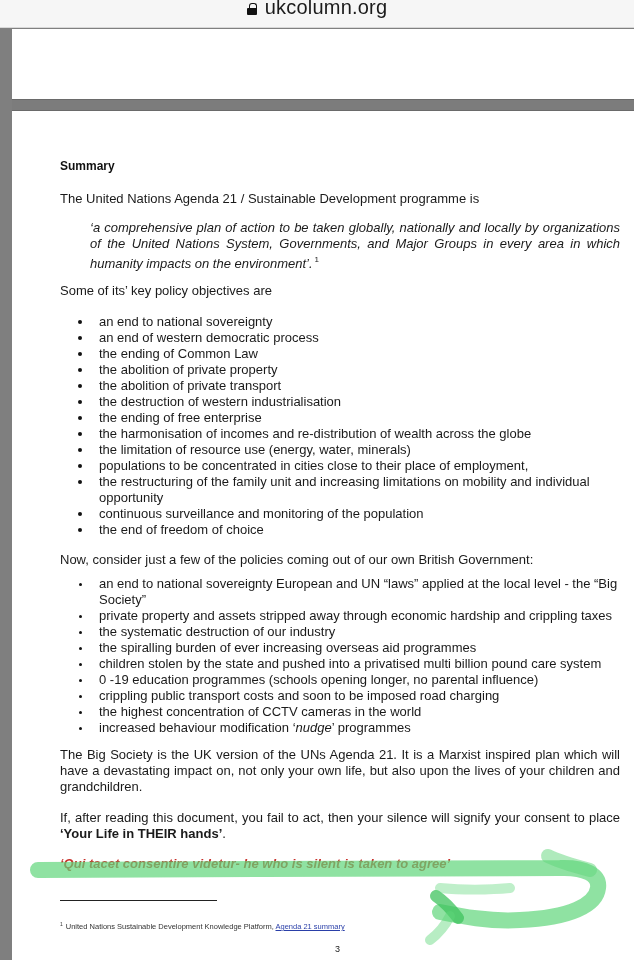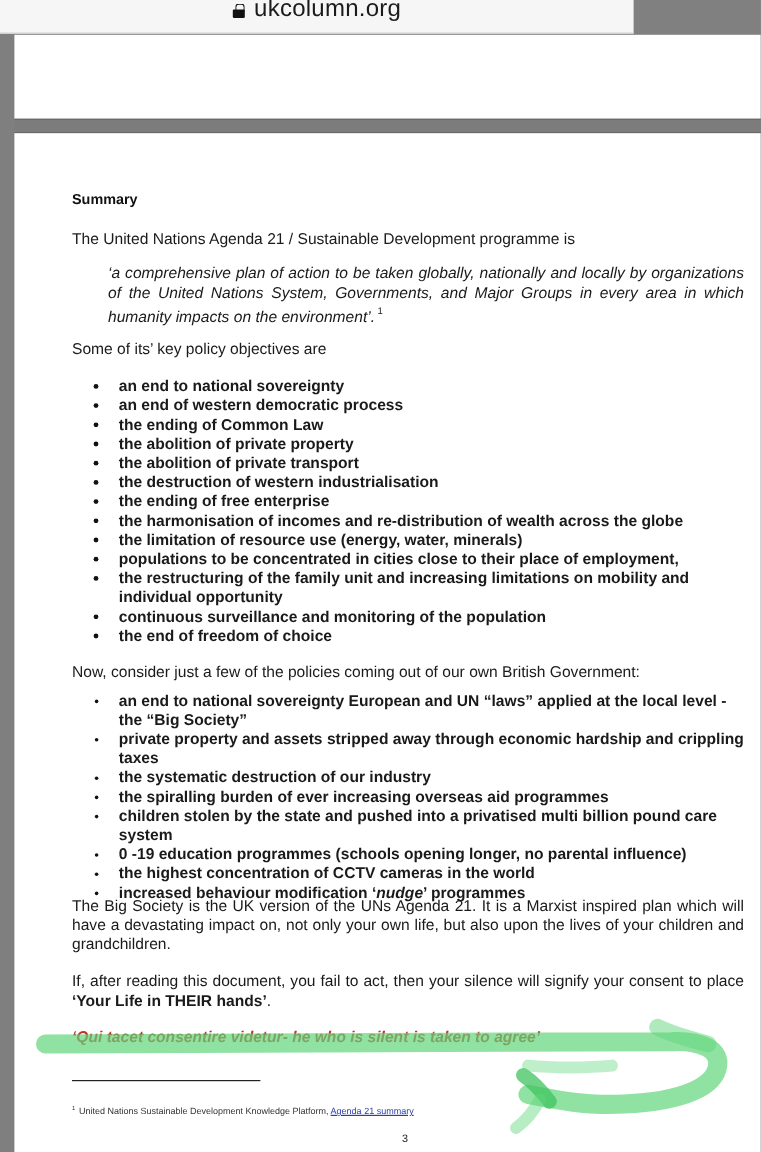--- a/index.html
+++ b/index.html
@@ -1,20 +1,20 @@
 <!DOCTYPE html>
 <html><head>
   <meta charset="utf-8">
   <style>
     * { margin: 0; padding: 0; box-sizing: border-box; }
     html, body { width: 634px; height: 960px; overflow: hidden; background: #808080; }
     body { position: relative; font-family: "Liberation Sans", sans-serif; color: #1a1a1a; }
 
     .urlbar {
-      position: absolute; left: 0; top: 0; width: 528px; height: 28px;
+      position: absolute; left: 0; top: 0; width: 634px; height: 28px;
       background: #f6f6f6; border-bottom: 1px solid #d8d8d8;
       display: flex; align-items: flex-start; justify-content: center;
     }
     .urlbar .url-wrap { display: flex; align-items: center; margin-top: -4px; }
     .lock-icon { width: 10px; height: 12px; position: relative; margin-right: 8px; margin-top: 2px; }
     .lock-icon::before {
       content: ""; position: absolute; left: 2px; top: 0; width: 6px; height: 6px;
       border: 1.6px solid #111; border-bottom: none; border-radius: 3px 3px 0 0;
     }
     .lock-icon::after {
@@ -38,21 +38,21 @@
 
     .heading { position: absolute; left: 60px; top: 159px; font-size: 12px; font-weight: bold; color: #111; }
     .para { position: absolute; left: 60px; width: 560px; font-size: 13px; line-height: 16px; color: #1a1a1a; }
     .quote {
       position: absolute; left: 90px; top: 220px; width: 530px; font-size: 13px; line-height: 16px;
       font-style: italic; text-align: justify; text-align-last: left; color: #1a1a1a;
     }
     .quote sup { font-size: 8px; font-style: normal; vertical-align: 6px; margin-left: 2px; }
 
     .bullets { position: absolute; left: 76px; width: 550px; list-style: none; }
-    .bullets li { position: relative; padding-left: 23px; font-size: 13px; line-height: 16px; color: #1a1a1a; font-weight: bold; }
+    .bullets li { position: relative; padding-left: 23px; font-size: 13px; line-height: 16px; color: #1a1a1a; }
     .bullets li .dot {
       position: absolute; left: 2px; top: 6px; width: 4px; height: 4px; border-radius: 50%; background: #111;
     }
     .bullets.small li .dot { width: 3px; height: 3px; top: 7px; left: 3px; }
     .bullets li .ital { font-style: italic; }
 
     .justify { text-align: justify; }
     .bold { font-weight: bold; }
 
     .latin {
@@ -110,20 +110,21 @@
 
 <div class="para" style="top:552px;">Now, consider just a few of the policies coming out of our own British Government:</div>
 
 <ul class="bullets small" id="policies-list" style="top:576px;">
     <li><span class="dot"></span><span>an end to national sovereignty European and UN “laws” applied at the local level - the “Big Society”</span></li>
     <li><span class="dot"></span><span>private property and assets stripped away through economic hardship and crippling taxes</span></li>
     <li><span class="dot"></span><span>the systematic destruction of our industry</span></li>
     <li><span class="dot"></span><span>the spiralling burden of ever increasing overseas aid programmes</span></li>
     <li><span class="dot"></span><span>children stolen by the state and pushed into a privatised multi billion pound care system</span></li>
     <li><span class="dot"></span><span>0 -19 education programmes (schools opening longer, no parental influence)</span></li>
+    <li><span class="dot"></span><span>crippling public transport costs and soon to be imposed road charging</span></li>
     <li><span class="dot"></span><span>the highest concentration of CCTV cameras in the world</span></li>
     <li><span class="dot"></span><span><span>increased behaviour modification ‘</span><span class="ital">nudge</span><span>’ programmes</span></span></li>
   </ul>
 
 <div class="para justify" style="top:747px;">The Big Society is the UK version of the UNs Agenda 21. It is a Marxist inspired plan which will have a devastating impact on, not only your own life, but also upon the lives of your children and grandchildren.</div>
 
 <div class="para justify" style="top:810px;">
   <span>If, after reading this document, you fail to act, then your silence will signify your consent to place</span>
   <span class="bold">‘Your Life in THEIR hands’</span><span>.</span>
 </div>

